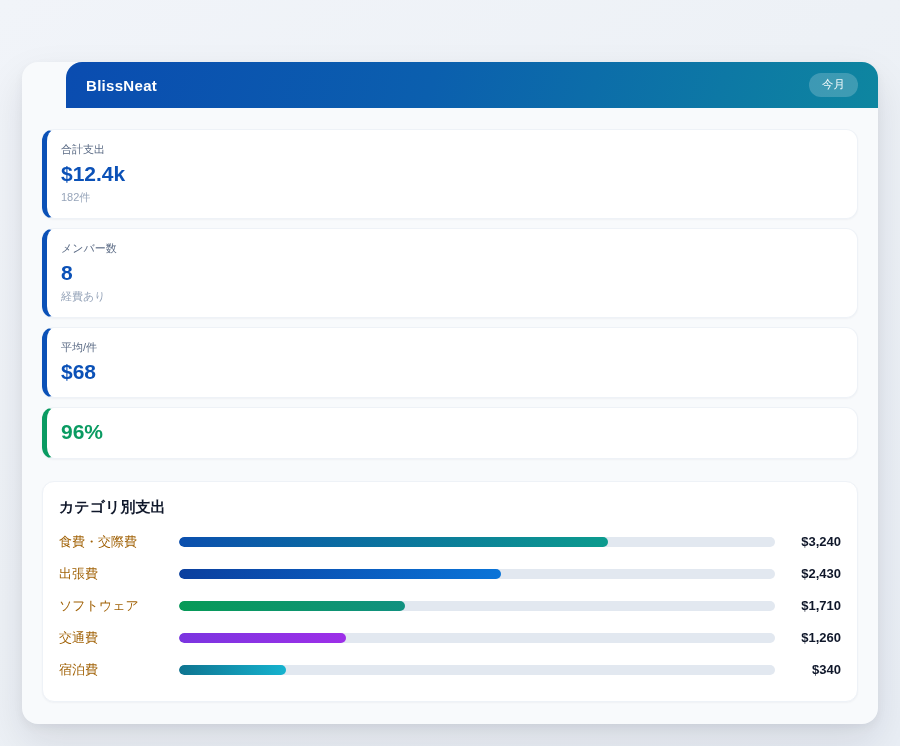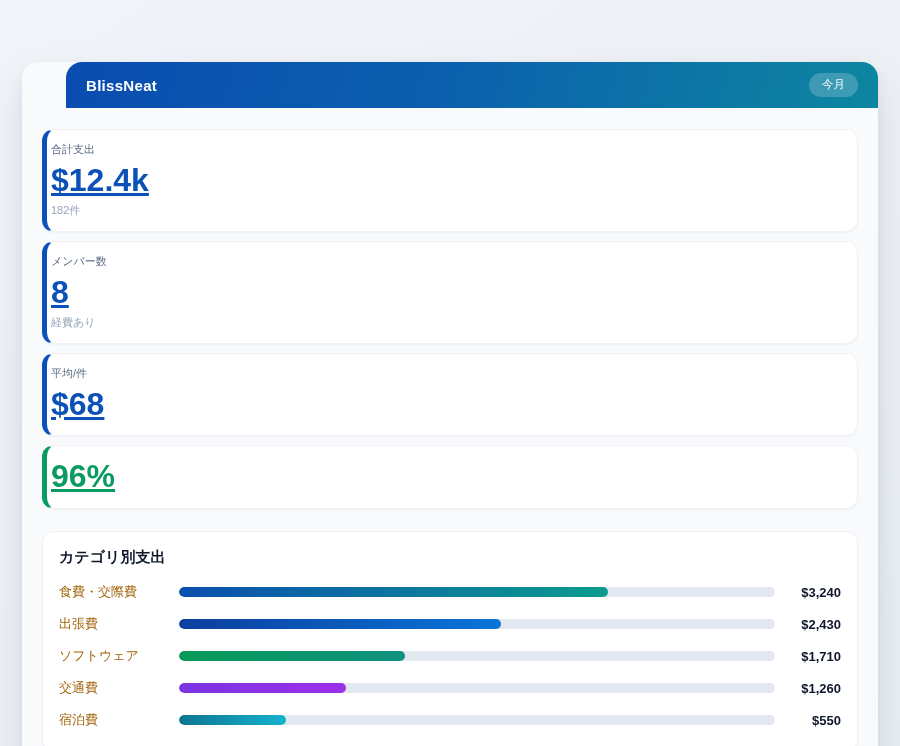--- a/index.html
+++ b/index.html
@@ -41,35 +41,34 @@
     border-radius: 999px;
     border: none;
     cursor: pointer;
   }
   .content { padding: 21px 20px 22px 20px; }
   .stat-card {
     background: #ffffff;
     border-radius: 12px;
     border: 1px solid #eef2f7;
     border-left: 5px solid #0b51b7;
-    padding: 12px 18px 13px 4px;
+    padding: 12px 18px 13px 14px;
     margin-bottom: 9px;
     box-shadow: 0 1px 2px rgba(15,23,42,0.04);
   }
   .stat-label {
     font-size: 11px;
     color: #5b6b85;
     margin-bottom: 5px;
   }
   .stat-value {
-    font-size: 32px;
+    font-size: 21px;
     font-weight: bold;
     color: #0b51b7;
     line-height: 1.15;
-    text-decoration: underline;
   }
   .stat-sub {
     font-size: 11px;
     color: #97a5ba;
     margin-top: 4px;
   }
   .category-card {
     background: #ffffff;
     border-radius: 12px;
     border: 1px solid #eef2f7;
@@ -174,18 +173,18 @@
             <div class="bar-fill" style="width: 28%; background: linear-gradient(90deg, rgb(123, 53, 224), rgb(157, 47, 232));"></div>
           </div>
         <div class="cat-amount">$1,260</div>
       </div>
 
       <div class="cat-row">
         <div class="cat-label">宿泊費</div>
         <div class="bar-track">
             <div class="bar-fill" style="width: 18%; background: linear-gradient(90deg, rgb(14, 116, 144), rgb(22, 179, 207));"></div>
           </div>
-        <div class="cat-amount">$550</div>
+        <div class="cat-amount">$340</div>
       </div>
 
     </div>
   </div>
 </div>
 
 </body></html>

